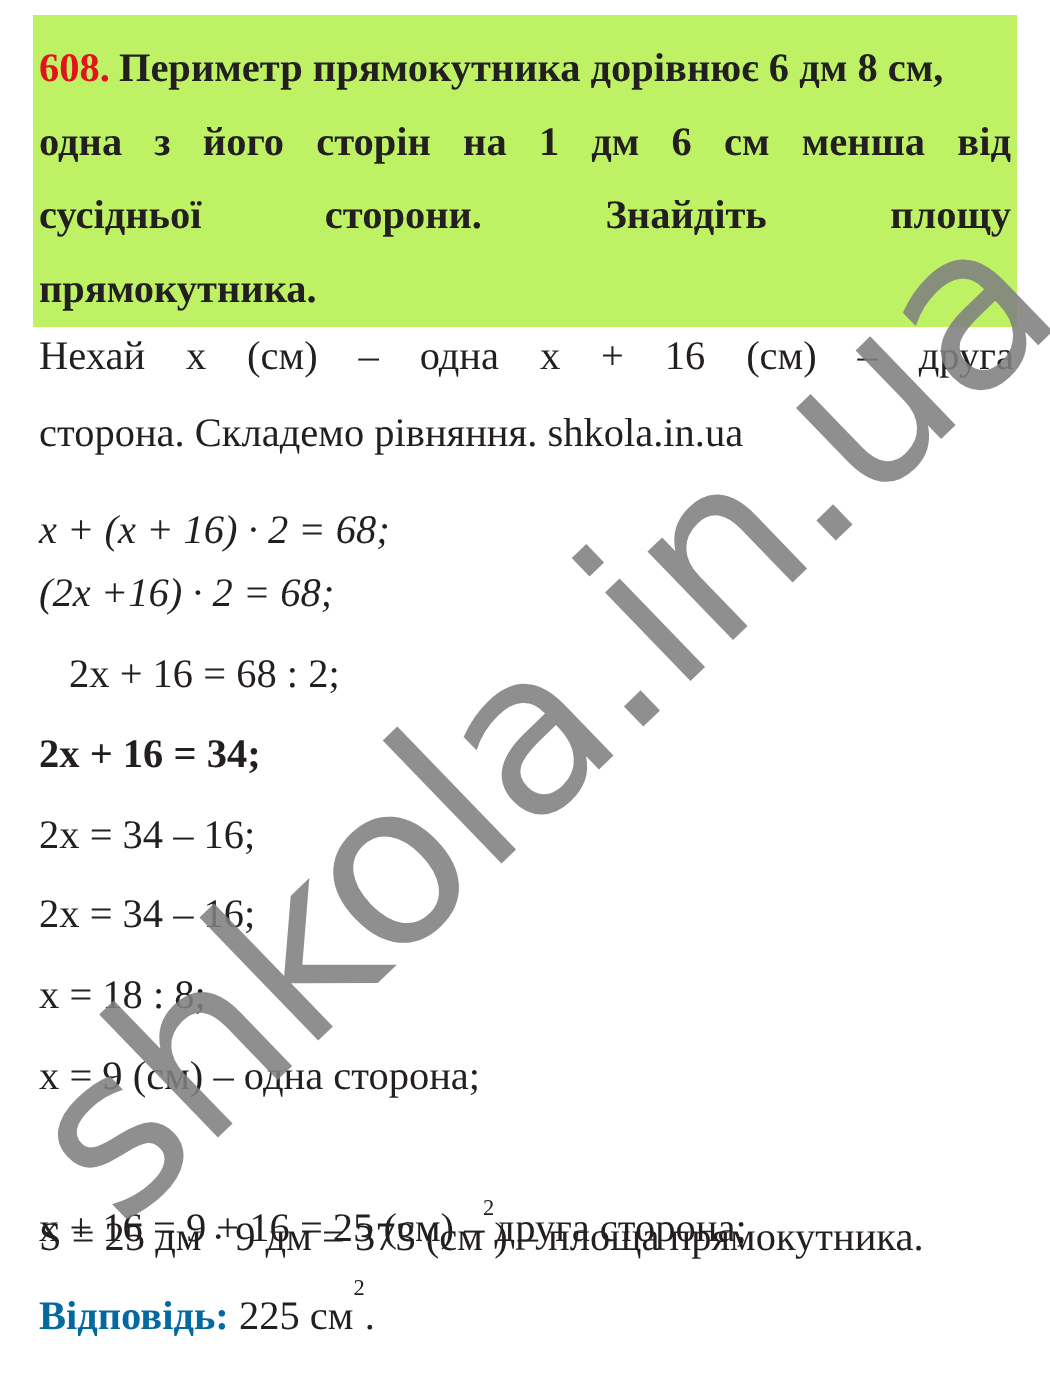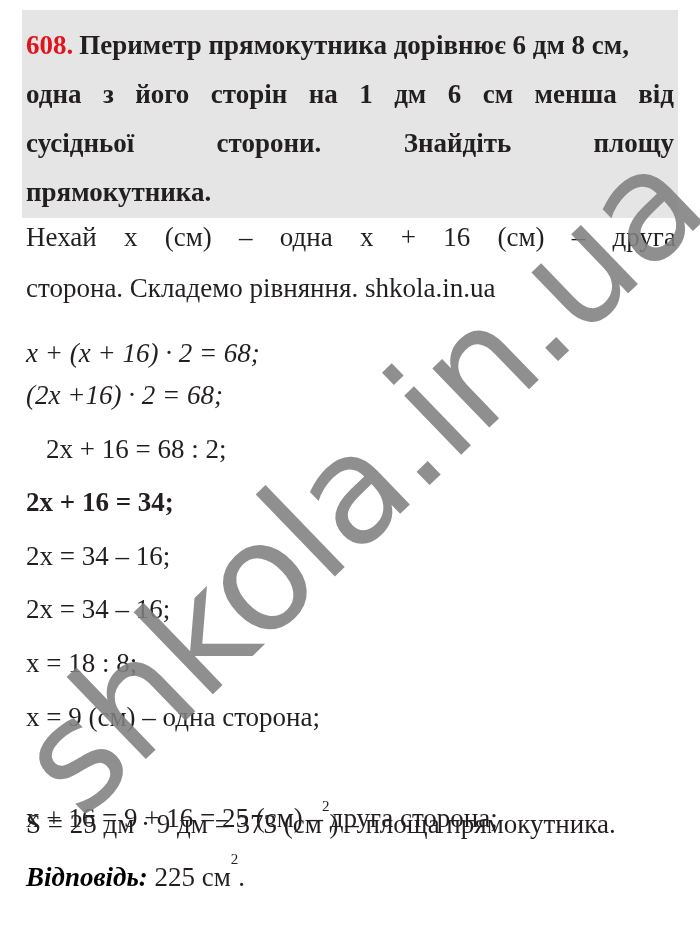--- a/index.html
+++ b/index.html
@@ -1,35 +1,35 @@
 <!DOCTYPE html>
 <html><head>
 <meta charset="utf-8">
 <style>
   html, body { margin: 0; padding: 0; background: #ffffff; }
   body { width: 700px; height: 933px; position: relative; overflow: hidden;
          font-family: "Liberation Serif", "DejaVu Serif", serif; color: #231f20; }
   .task {
     position: absolute; left: 22px; top: 10px; width: 656px; height: 208px;
-    background: #e5e5e5;
+    background: #bef264;
   }
   .task-line {
     position: absolute; left: 4px; width: 648px;
     font-weight: bold; font-size: 27px; line-height: 30px;
     white-space: nowrap;
   }
   .task-line.justify { display: flex; justify-content: space-between; }
   .num { color: #e1141d; margin-right: 6px; }
   .sol-line {
     position: absolute; left: 26px; font-size: 27px; line-height: 30px;
     white-space: nowrap; color: #231f20;
   }
   .sol-line.justify { width: 650px; display: flex; justify-content: space-between; }
   sup { font-size: 15px; line-height: 0; position: relative; top: -3px; vertical-align: top; }
-  .answer-label { color: #000000; font-weight: bold; font-style: italic; }
+  .answer-label { color: #0369a1; font-weight: bold; }
   .watermark {
     position: absolute; left: 50%; top: 50%;
     font-family: "DejaVu Sans", "Liberation Sans", sans-serif;
     font-size: 150px; color: rgba(128,128,128,0.88); letter-spacing: -2px;
     transform: translate(-50%, -50%) rotate(-44deg);
     white-space: nowrap; pointer-events: none; line-height: 1;
   }
   .wm-wrap { position: absolute; left: 30px; top: 140px; width: 660px; height: 680px; }
 </style>
 </head>

